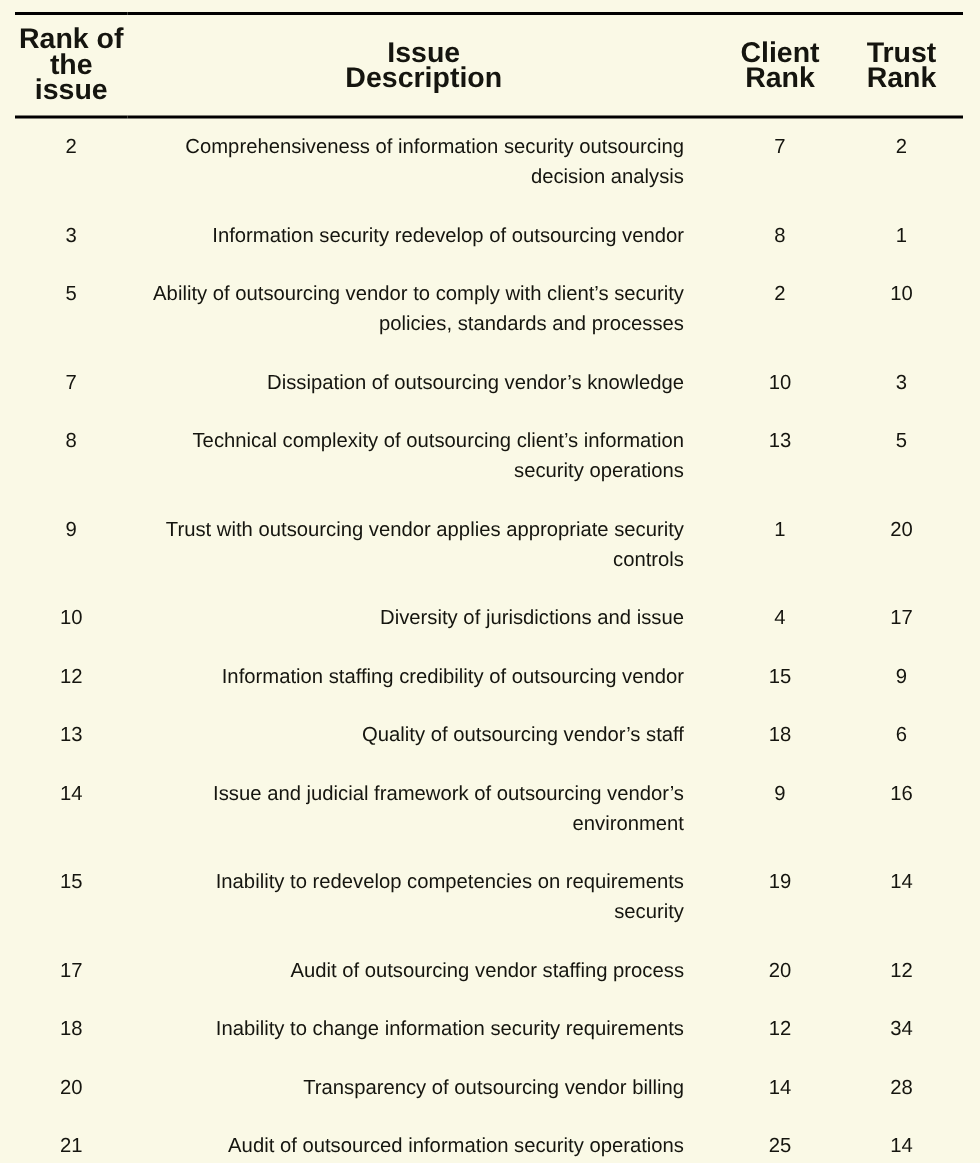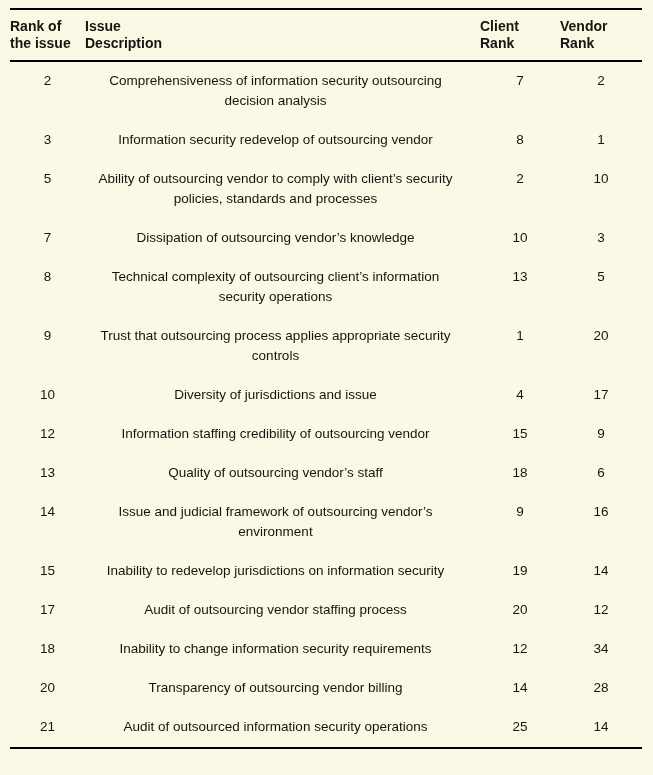--- a/index.html
+++ b/index.html
@@ -28,36 +28,36 @@
     border-top: 2px solid #000;
     border-bottom: 2px solid #000;
   }
   col.c-rank   { width: 75px; }
   col.c-desc   { width: 395px; }
   col.c-client { width: 80px; }
   col.c-vendor { width: 82px; }
   thead th {
     border-bottom: 2px solid #000;
     font-weight: bold;
-    font-size: 14px;
+    font-size: 19px;
     line-height: 17px;
     padding: 8px 0;
-    text-align: left;
+    text-align: center;
     vertical-align: middle;
     white-space: pre-line;
   }
   tbody td {
     font-size: 13.5px;
     line-height: 20px;
     padding: 9px 0 10px 0;
     vertical-align: top;
     text-align: center;
   }
   tbody td.col-desc {
-    text-align: center;
+    text-align: right;
     padding-left: 10px;
     padding-right: 24px;
   }
 </style>
 </head>
 <body style="background: rgb(250, 249, 230); color: rgb(21, 21, 15);">
 
 <div class="table-wrap">
   <table>
     <colgroup>
@@ -67,21 +67,21 @@
       <col class="c-vendor">
     </colgroup>
     <thead>
       <tr>
         <th>Rank of
 the issue</th>
         <th>Issue
 Description</th>
         <th>Client
 Rank</th>
-        <th>Vendor
+        <th>Trust
 Rank</th>
       </tr>
     </thead>
     <tbody id="table-body">
   <tr>
     <td class="col-rank">2</td>
     <td class="col-desc">Comprehensiveness of information security outsourcing decision analysis</td>
     <td class="col-client">7</td>
     <td class="col-vendor">2</td>
   </tr>
@@ -109,21 +109,21 @@
 
   <tr>
     <td class="col-rank">8</td>
     <td class="col-desc">Technical complexity of outsourcing client’s information security operations</td>
     <td class="col-client">13</td>
     <td class="col-vendor">5</td>
   </tr>
 
   <tr>
     <td class="col-rank">9</td>
-    <td class="col-desc">Trust that outsourcing process applies appropriate security controls</td>
+    <td class="col-desc">Trust with outsourcing vendor applies appropriate security controls</td>
     <td class="col-client">1</td>
     <td class="col-vendor">20</td>
   </tr>
 
   <tr>
     <td class="col-rank">10</td>
     <td class="col-desc">Diversity of jurisdictions and issue</td>
     <td class="col-client">4</td>
     <td class="col-vendor">17</td>
   </tr>
@@ -144,21 +144,21 @@
 
   <tr>
     <td class="col-rank">14</td>
     <td class="col-desc">Issue and judicial framework of outsourcing vendor’s environment</td>
     <td class="col-client">9</td>
     <td class="col-vendor">16</td>
   </tr>
 
   <tr>
     <td class="col-rank">15</td>
-    <td class="col-desc">Inability to redevelop jurisdictions on information security</td>
+    <td class="col-desc">Inability to redevelop competencies on requirements security</td>
     <td class="col-client">19</td>
     <td class="col-vendor">14</td>
   </tr>
 
   <tr>
     <td class="col-rank">17</td>
     <td class="col-desc">Audit of outsourcing vendor staffing process</td>
     <td class="col-client">20</td>
     <td class="col-vendor">12</td>
   </tr>

